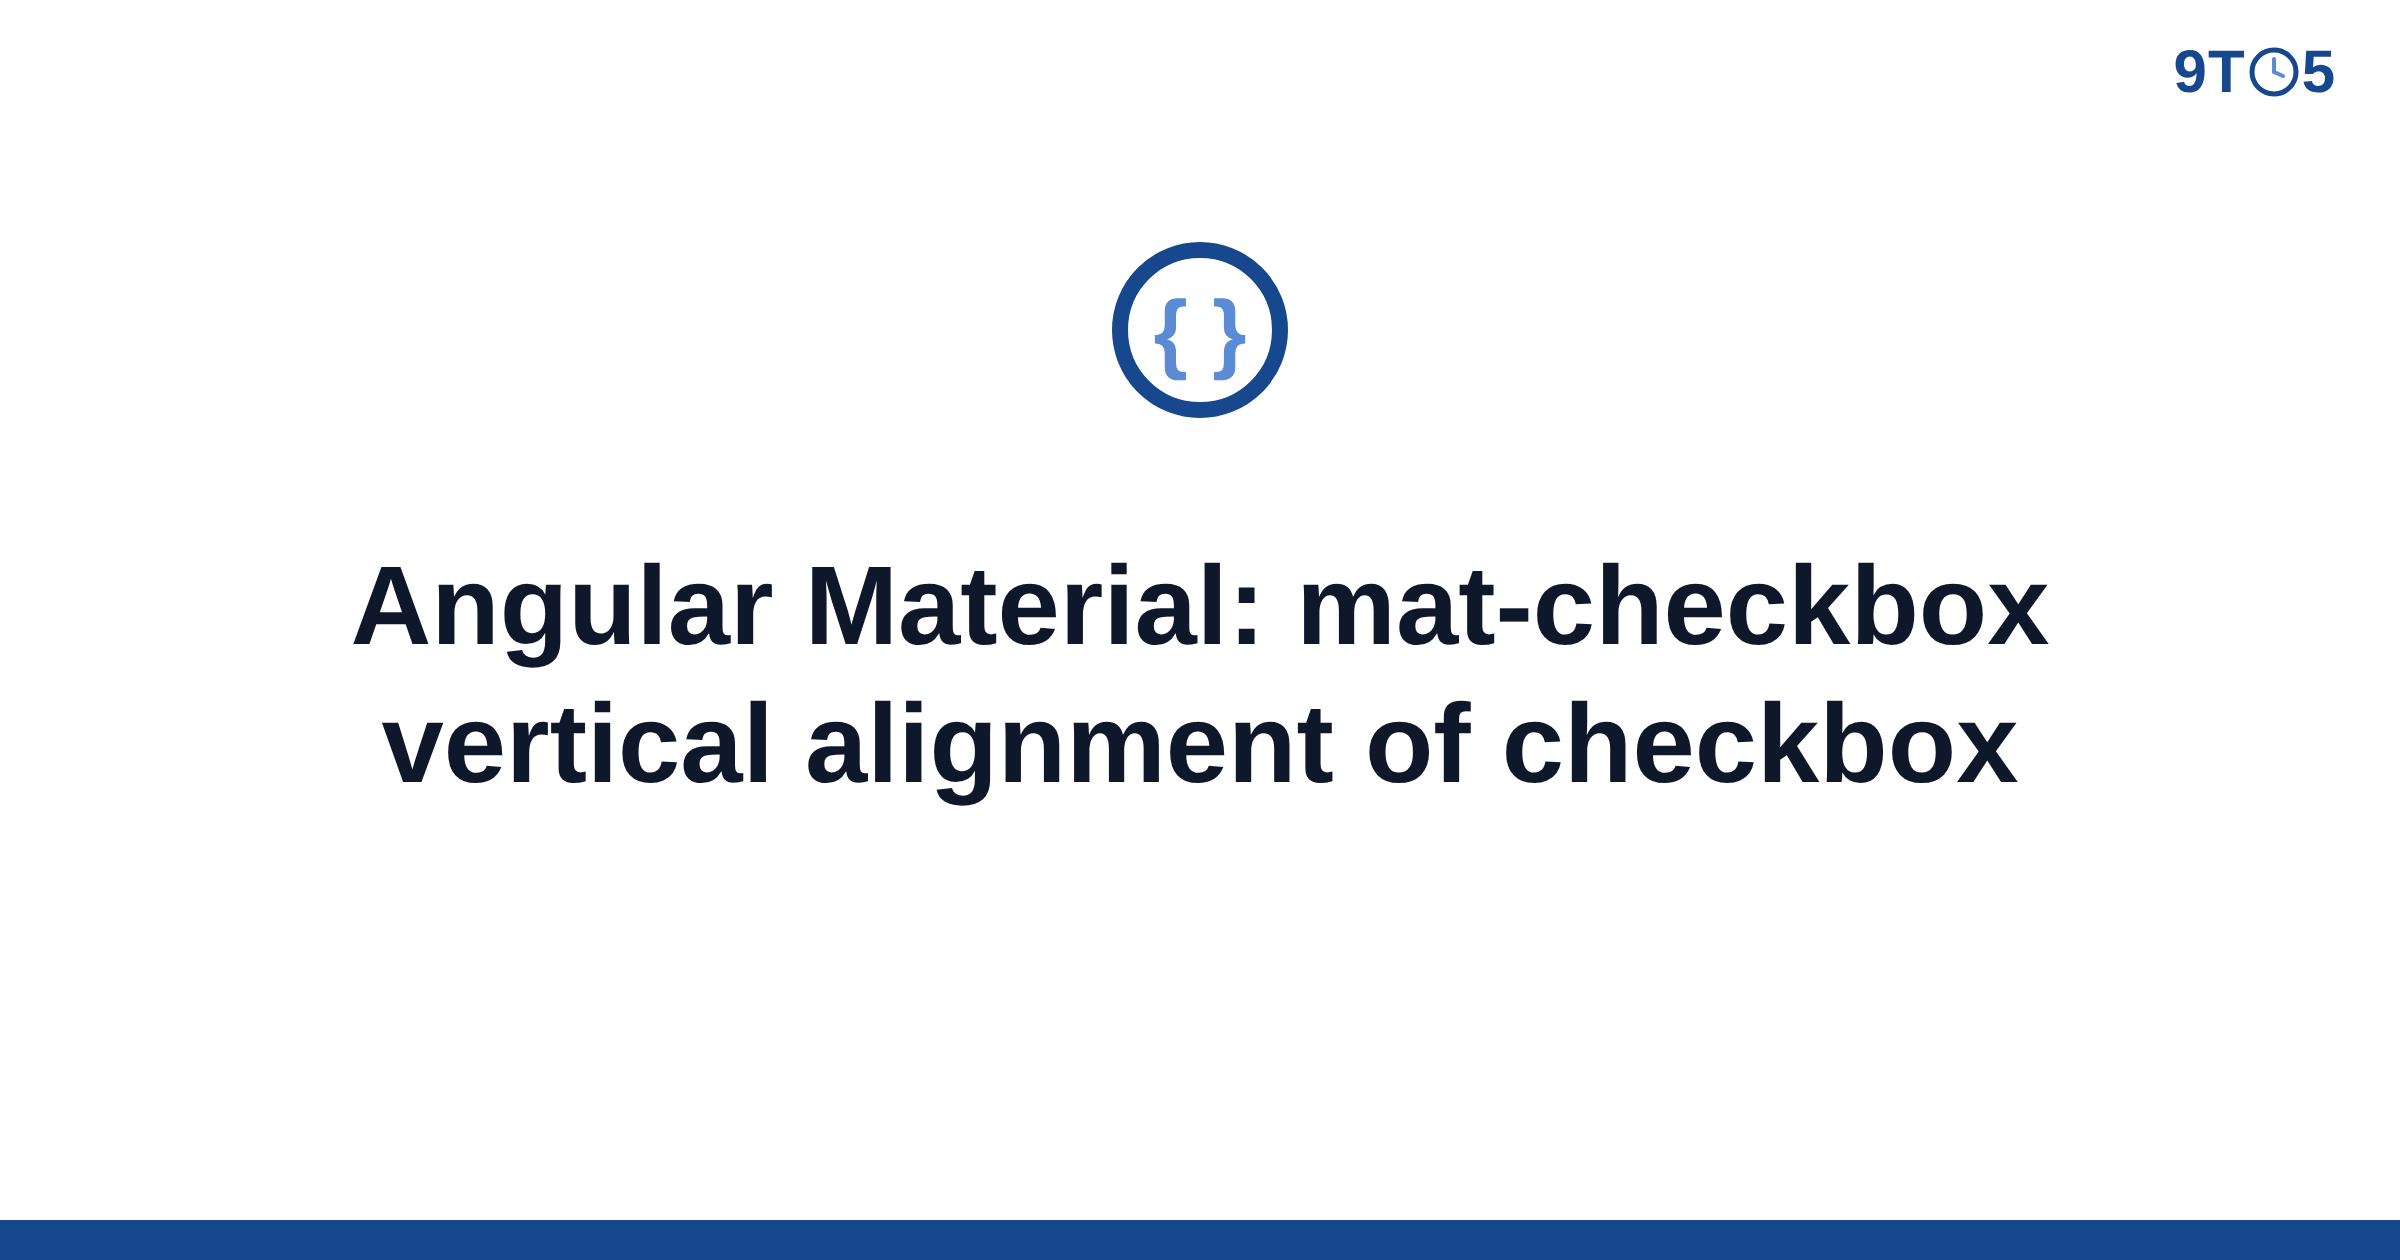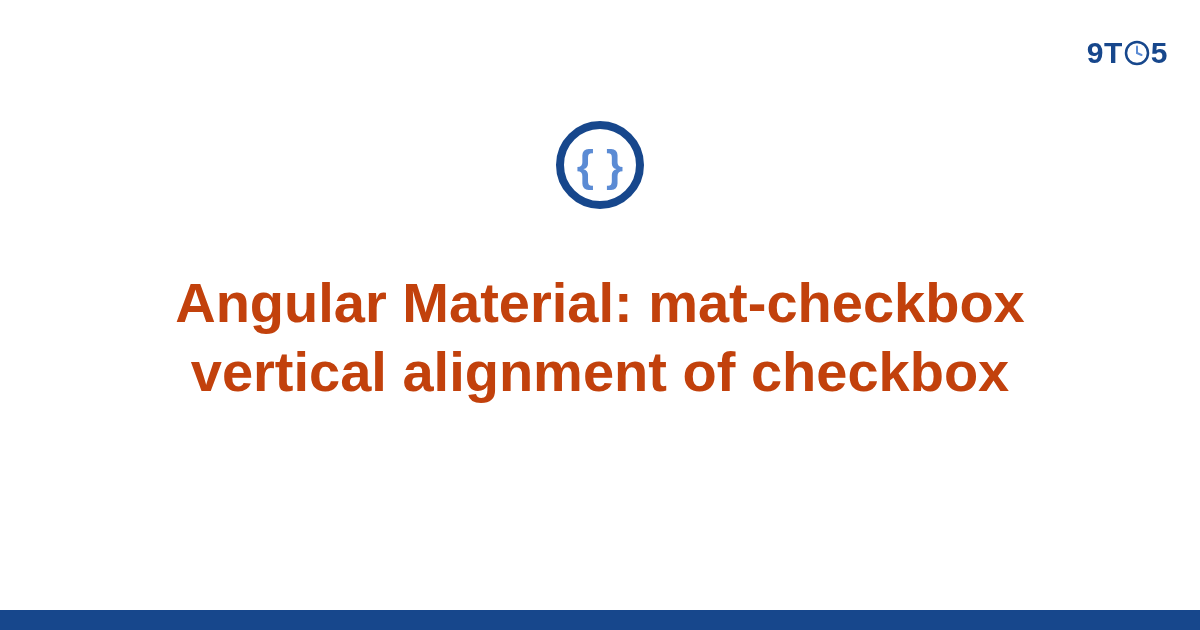--- a/index.html
+++ b/index.html
@@ -10,21 +10,21 @@
     body {
       width: 1200px;
       height: 630px;
       font-family: -apple-system, BlinkMacSystemFont, "Segoe UI", Helvetica, Arial, sans-serif;
       background: #ffffff;
       position: relative;
       overflow: hidden;
     }
     .logo-wrapper {
       position: absolute;
-      top: 36px;
+      top: 20px;
       right: 32px;
       display: flex;
       align-items: baseline;
       font-weight: 600;
       font-size: 30px;
       letter-spacing: 0.5px;
     }
     .logo-9t {
       color: #17478c;
     }
@@ -53,21 +53,21 @@
       align-items: center;
     }
     .braces-icon {
       width: 90px;
       height: 90px;
       margin-bottom: 58px;
     }
     .title {
       font-size: 56px;
       font-weight: 700;
-      color: #c2410c;
+      color: #0f172a;
       text-align: center;
       line-height: 1.24;
       max-width: 1000px;
       padding: 0 40px;
     }
     .bottom-bar {
       position: absolute;
       bottom: 0;
       left: 0;
       right: 0;

